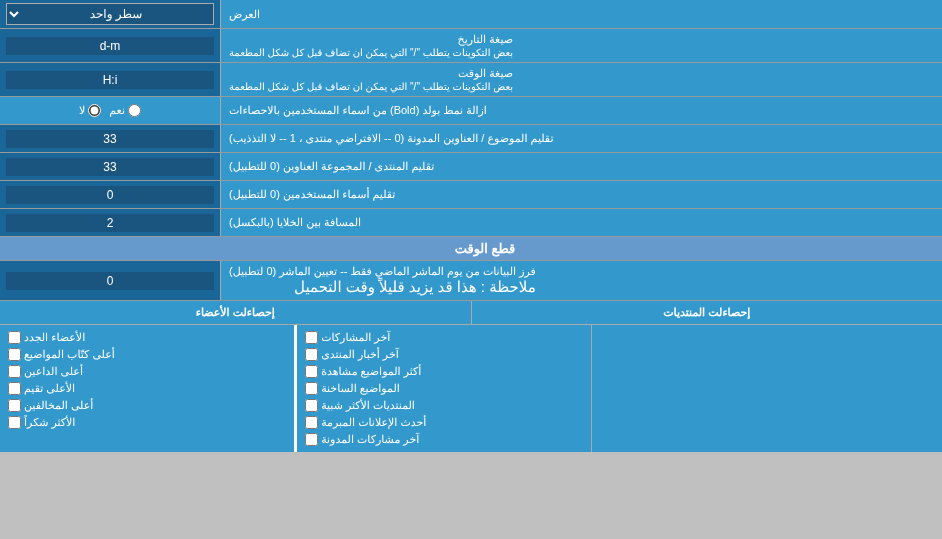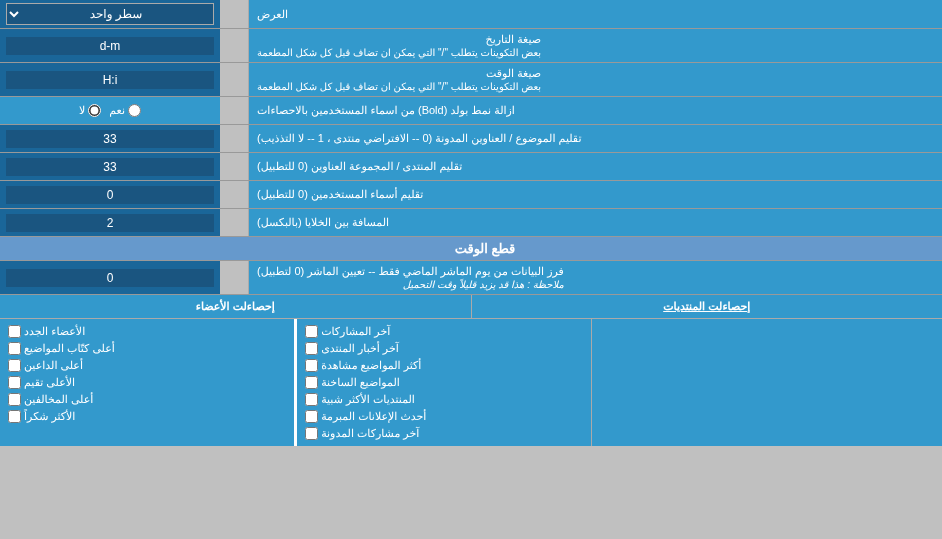--- a/index.html
+++ b/index.html
@@ -29,21 +29,20 @@
       flex: 1;
       background: #3399cc;
       color: #fff;
       padding: 4px 8px;
       display: flex;
       align-items: center;
       justify-content: flex-end;
       text-align: right;
       font-size: 11px;
       border-left: 1px solid #aaa;
-      margin-left: 28px;
     }
     .cell-input {
       width: 220px;
       min-width: 220px;
       background: #1a6699;
       display: flex;
       align-items: center;
       justify-content: center;
       padding: 3px 6px;
     }
@@ -210,32 +209,32 @@
   </div>
 
   <div class="row section-header">
     <div class="section-title">قطع الوقت</div>
   </div>
 
   <div class="row">
     <div class="cell-label">
       <span>
         فرز البيانات من يوم الماشر الماضي فقط -- تعيين الماشر (0 لتطبيل)<br>
-        <small style="font-size:10px;font-style:italic;">ملاحظة : هذا قد يزيد قليلاً وقت التحميل</small>
+        <small style="font-size:15px;">ملاحظة : هذا قد يزيد قليلاً وقت التحميل</small>
       </span>
     </div>
     <div class="cell-input">
       <input type="text" value="0" style="">
     </div>
   </div>
 
   <div class="bottom-section">
 
     <div style="display:flex; width:100%; border-bottom:1px solid #aaa; background:#3399cc;">
-      <div style="flex:1; color:#fff; padding:5px 8px; text-align:center; font-size:11px; border-left:1px solid #aaa; display:flex; align-items:center; justify-content:center; font-weight:bold;text-decoration:underline;">
+      <div style="flex:1; color:#fff; padding:5px 8px; text-align:center; font-size:11px; border-left:1px solid #aaa; display:flex; align-items:center; justify-content:center; font-weight:bold;">
         إحصاءلت المنتديات
       </div>
       <div style="flex:1; color:#fff; padding:5px 8px; text-align:center; font-size:11px; display:flex; align-items:center; justify-content:center; font-weight:bold;">
         إحصاءلت الأعضاء
       </div>
     </div>
 
     <div style="display:flex; width:100%;">
       <div style="flex:1.2; padding:4px 8px; border-left:1px solid #aaa;"></div>
       <div style="flex:1; padding:4px 8px; border-left:3px solid #ffffff;">

